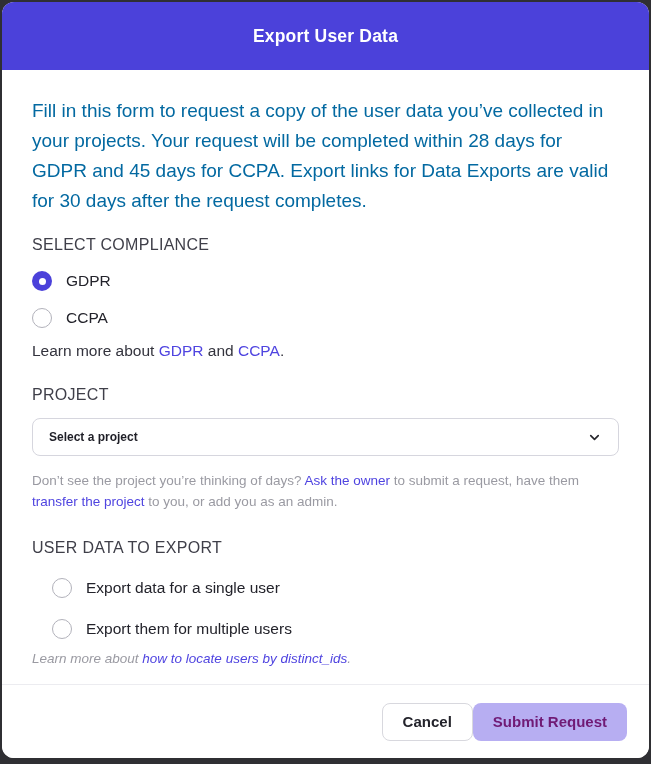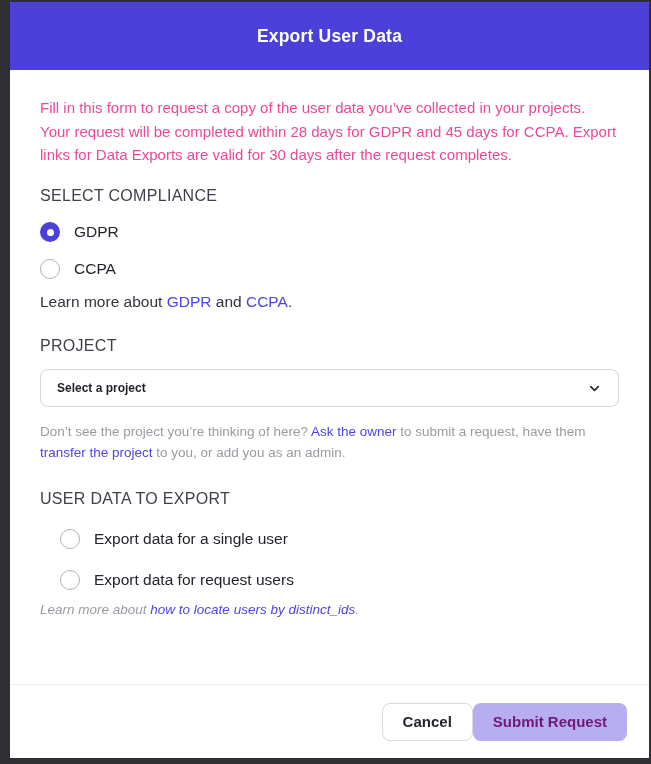--- a/index.html
+++ b/index.html
@@ -13,47 +13,46 @@
   body {
     background: var(--backdrop);
     font-family: "Liberation Sans", sans-serif;
     position: relative;
     overflow: hidden;
   }
   .modal {
     position: absolute;
     left: 2px; right: 2px; top: 2px; bottom: 6px;
     background: #ffffff;
-    border-radius: 1px;
+    border-radius: 12px;
     overflow: hidden;
     display: flex;
     flex-direction: column;
-    margin-left: 8px;
   }
   .modal-header {
     background: var(--accent);
     height: 68px;
     flex: 0 0 68px;
     display: flex;
     align-items: center;
     justify-content: center;
   }
   .modal-title {
     color: #ffffff;
     font-size: 17.5px;
     font-weight: 700;
     letter-spacing: 0.2px;
   }
   .content {
     flex: 1 1 auto;
     padding: 26px 30px 0 30px;
   }
   .intro {
-    color: #ec4899;
-    font-size: 15px;
+    color: #0369a1;
+    font-size: 19px;
     line-height: 1.58;
     margin-bottom: 20px;
   }
   .section-label {
     color: #3f3f49;
     font-size: 16px;
     letter-spacing: 0.3px;
     margin-bottom: 4px;
   }
   .radio-row {
@@ -191,32 +190,32 @@
 
     <div class="dropdown">
       <span class="dropdown-value">Select a project</span>
       <span class="chevron">
         <svg width="15" height="15" viewBox="0 0 24 24" fill="none" stroke="#26262c" stroke-width="2.6" stroke-linecap="round" stroke-linejoin="round">
             <polyline points="6 9 12 15 18 9"></polyline>
           </svg>
       </span>
     </div>
 
-    <p class="help-text"><span>Don’t see the project you’re thinking of here? </span><a>Ask the owner</a><span> to submit a request, have them </span><a>transfer the project</a><span> to you, or add you as an admin.</span></p>
+    <p class="help-text"><span>Don’t see the project you’re thinking of days? </span><a>Ask the owner</a><span> to submit a request, have them </span><a>transfer the project</a><span> to you, or add you as an admin.</span></p>
 
     <div class="section-label field-label">USER DATA TO EXPORT</div>
 
     <div class="radio-row wide">
       <span class="radio-circle"></span>
       <span class="radio-label">Export data for a single user</span>
     </div>
 
     <div class="radio-row wide">
       <span class="radio-circle"></span>
-      <span class="radio-label">Export data for request users</span>
+      <span class="radio-label">Export them for multiple users</span>
     </div>
 
     <p class="small-note"><span>Learn more about </span><a>how to locate users by distinct_ids</a><span>.</span></p>
 
   </div>
 
   <div class="modal-footer">
     <button class="btn btn-cancel">Cancel</button>
     <button class="btn btn-submit">Submit Request</button>
   </div>

